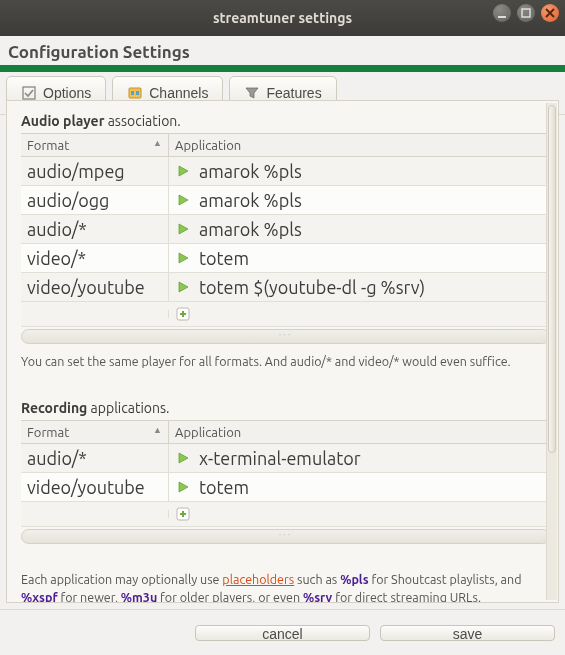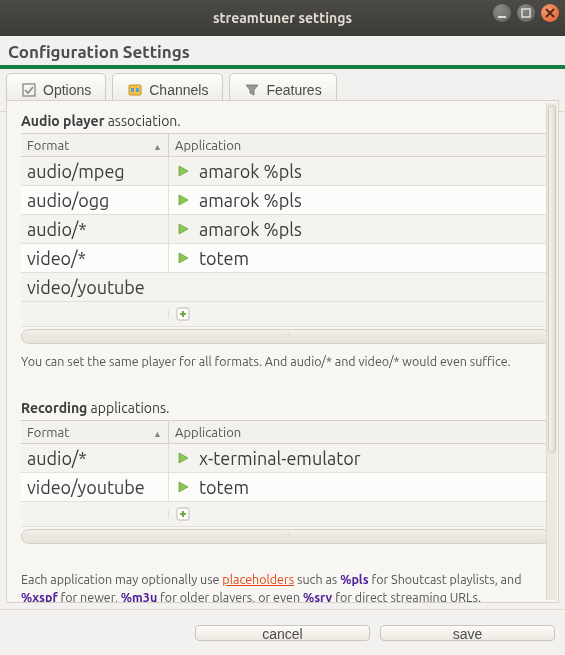--- a/index.html
+++ b/index.html
@@ -38,21 +38,21 @@
     color: #3a3a3a;
   }
   .win-min { background: radial-gradient(circle at 35% 30%, #8b8a85, #5f5e59); color:#ddd; }
   .win-max { background: radial-gradient(circle at 35% 30%, #8b8a85, #5f5e59); color:#ddd; }
   .win-close { background: radial-gradient(circle at 35% 30%, #f09b6e, #e55e2e); color:#4b1f0b; }
   .heading {
     padding: 6px 8px 4px 8px;
     font-size: 17px;
     font-weight: bold;
     color: #4c4c4c;
-    border-bottom: 4px solid #15803d;
+    border-bottom: 7px solid #15803d;
     background: #f2f1f0;
   }
   .toolbar {
     display: flex;
     gap: 6px;
     padding: 4px 6px;
     background: #f2f1f0;
     border-bottom: 1px solid #dcd8ce;
   }
   .tool-btn {
@@ -96,21 +96,21 @@
   .list-header {
     background: #f2f1ee;
     border-top: 1px solid #d6d2c7;
     border-bottom: 1px solid #d6d2c7;
   }
   .list-header .hcell {
     padding: 4px 6px;
     border-right: 1px solid #d6d2c7;
     color: #555;
     font-size: 13px;
-    display: flex; align-items: flex-end; justify-content: space-between;
+    display: flex; align-items: flex-start; justify-content: space-between;
   }
   .list-header .hcell:last-child { border-right: none; }
   .list-row {
     border-bottom: 1px solid #e2dfd6;
   }
   .list-row:nth-child(odd) { background: #f4f3f0; }
   .list-row:nth-child(even) { background: #fcfcfa; }
   .cell {
     padding: 4px 6px;
     display: flex;
@@ -286,20 +286,26 @@
           <div class="cell fmt-cell">video/*</div>
           <div class="cell">
             <svg class="ico" viewBox="0 0 16 16">
               <path d="M4 3 L13 8 L4 13 Z" fill="#8cc751" stroke="#5d9a2e" stroke-width="0.7"></path>
             </svg>
             <span>totem</span>
           </div>
         </div>
         <div class="list-row">
           <div class="cell fmt-cell">video/youtube</div>
+          <div class="cell">
+            <svg class="ico" viewBox="0 0 16 16">
+              <path d="M4 3 L13 8 L4 13 Z" fill="#8cc751" stroke="#5d9a2e" stroke-width="0.7"></path>
+            </svg>
+            <span>totem $(youtube-dl -g %srv)</span>
+          </div>
         </div>
       </div>
     <div class="list-row">
       <div class="cell fmt-cell"></div>
       <div class="cell">
         <svg class="ico" viewBox="0 0 16 16">
           <rect x="2" y="2" width="12" height="12" rx="2" fill="#fff" stroke="#bdb9ad"></rect>
           <path d="M8 5 v6 M5 8 h6" stroke="#6eab3c" stroke-width="2"></path>
         </svg>
       </div>

